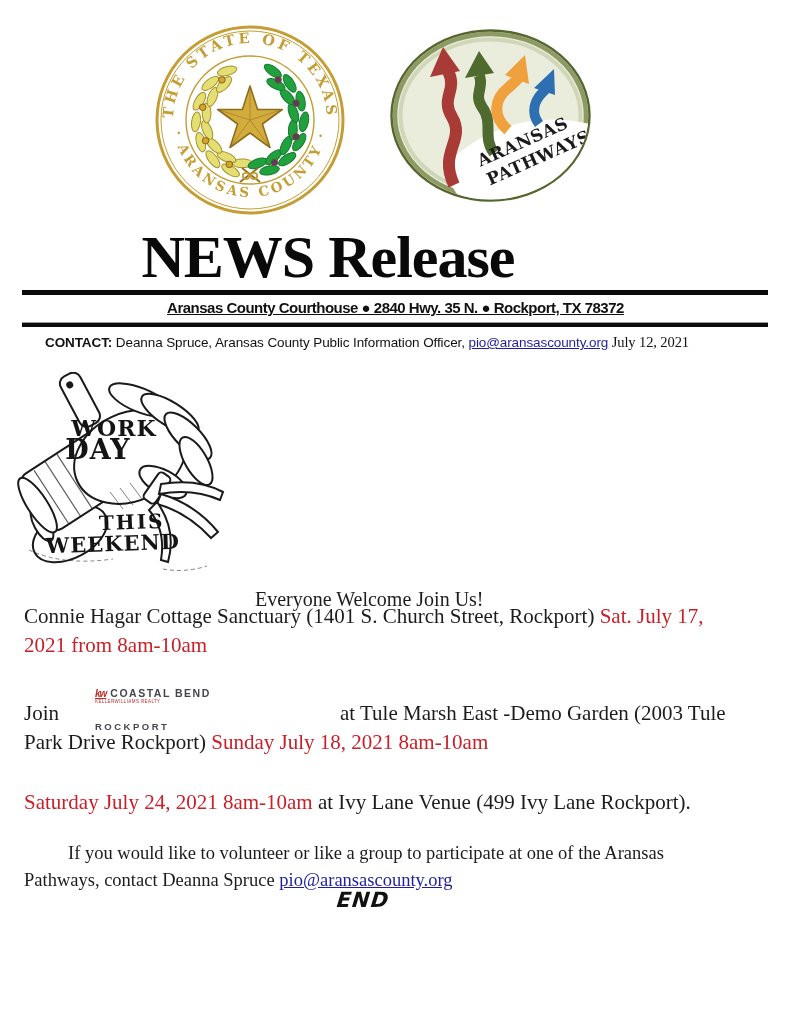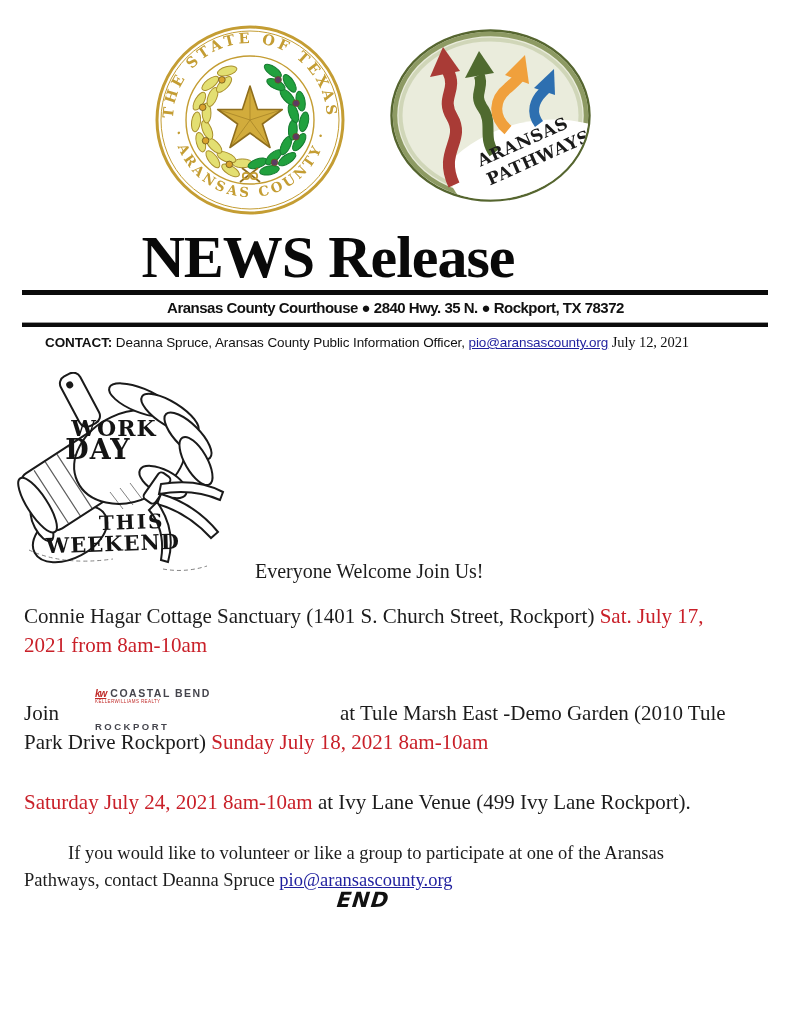--- a/index.html
+++ b/index.html
@@ -8,28 +8,28 @@
   .abs{position:absolute;}
   
   .title{top:224px;left:0;width:656px;text-align:center;
          font-family:"Liberation Serif",serif;font-weight:bold;font-size:60px;line-height:66px;
          letter-spacing:-1px;color:#090909;white-space:nowrap;}
   .rule{left:22px;width:746px;height:5px;background:#0b0b0b;}
   .rule1{top:290px;}
   .rule2{top:322px;border-top:1px solid #9a9a9a;height:4px;}
   .address{top:299px;left:0;width:791px;text-align:center;
            font-family:"Liberation Sans",sans-serif;font-weight:bold;font-size:15px;
-           letter-spacing:-0.5px;color:#111;white-space:nowrap;}
+           letter-spacing:-0.5px;color:#111;white-space:nowrap;text-decoration:underline;}
   .contact{top:334px;left:45px;font-family:"Liberation Sans",sans-serif;font-size:13.5px;
            color:#111;white-space:nowrap;letter-spacing:-0.1px;}
   .contact .lbl{font-weight:bold;}
   .contact .date{font-family:"Liberation Serif",serif;font-size:14.5px;}
   a.maillink,.maillink{color:var(--link-blue,#1F1F9E);text-decoration:underline;cursor:pointer;}
   
-  .welcome{top:560px;left:255px;font-size:20px;white-space:nowrap;}
+  .welcome{top:588px;left:255px;font-size:20px;white-space:nowrap;}
   .para{left:24px;width:760px;font-size:21px;line-height:29px;}
   .para .ln{white-space:nowrap;}
   .red{color:var(--text-red,#C92029);}
   .event1{top:602px;}
   .event2{top:688px;}
   .event2 .l1{position:relative;height:40px;}
   .event2 .join{position:absolute;left:0;top:11px;}
   .event2 .rest{position:absolute;left:316px;top:11px;white-space:nowrap;}
   .event3{top:788px;}
   .volunteer{top:840px;font-size:18.5px;line-height:27px;}
@@ -232,21 +232,21 @@
     <div class="l1">
       <span class="join">Join</span>
       <div class="kw">
         <span class="r1">
             <span class="mark">kw</span>
             <span class="coastal">COASTAL BEND</span>
           </span>
         <span class="tiny">KELLERWILLIAMS REALTY</span>
         <span class="rockport">ROCKPORT</span>
       </div>
-      <span class="rest">at Tule Marsh East -Demo Garden (2010 Tule</span>
+      <span class="rest">at Tule Marsh East -Demo Garden (2003 Tule</span>
     </div>
     <div class="ln"><span>Park Drive Rockport) </span><span class="red">Sunday July 18, 2021 8am-10am</span></div>
   </div>
 
   <div class="abs para event3 ln">
     <span class="red">Saturday July 24, 2021 8am-10am</span><span> at Ivy Lane Venue (499 Ivy Lane Rockport).</span>
   </div>
 
   <div class="abs para volunteer">
     <div class="ln ln1">If you would like to volunteer or like a group to participate at one of the Aransas</div>

